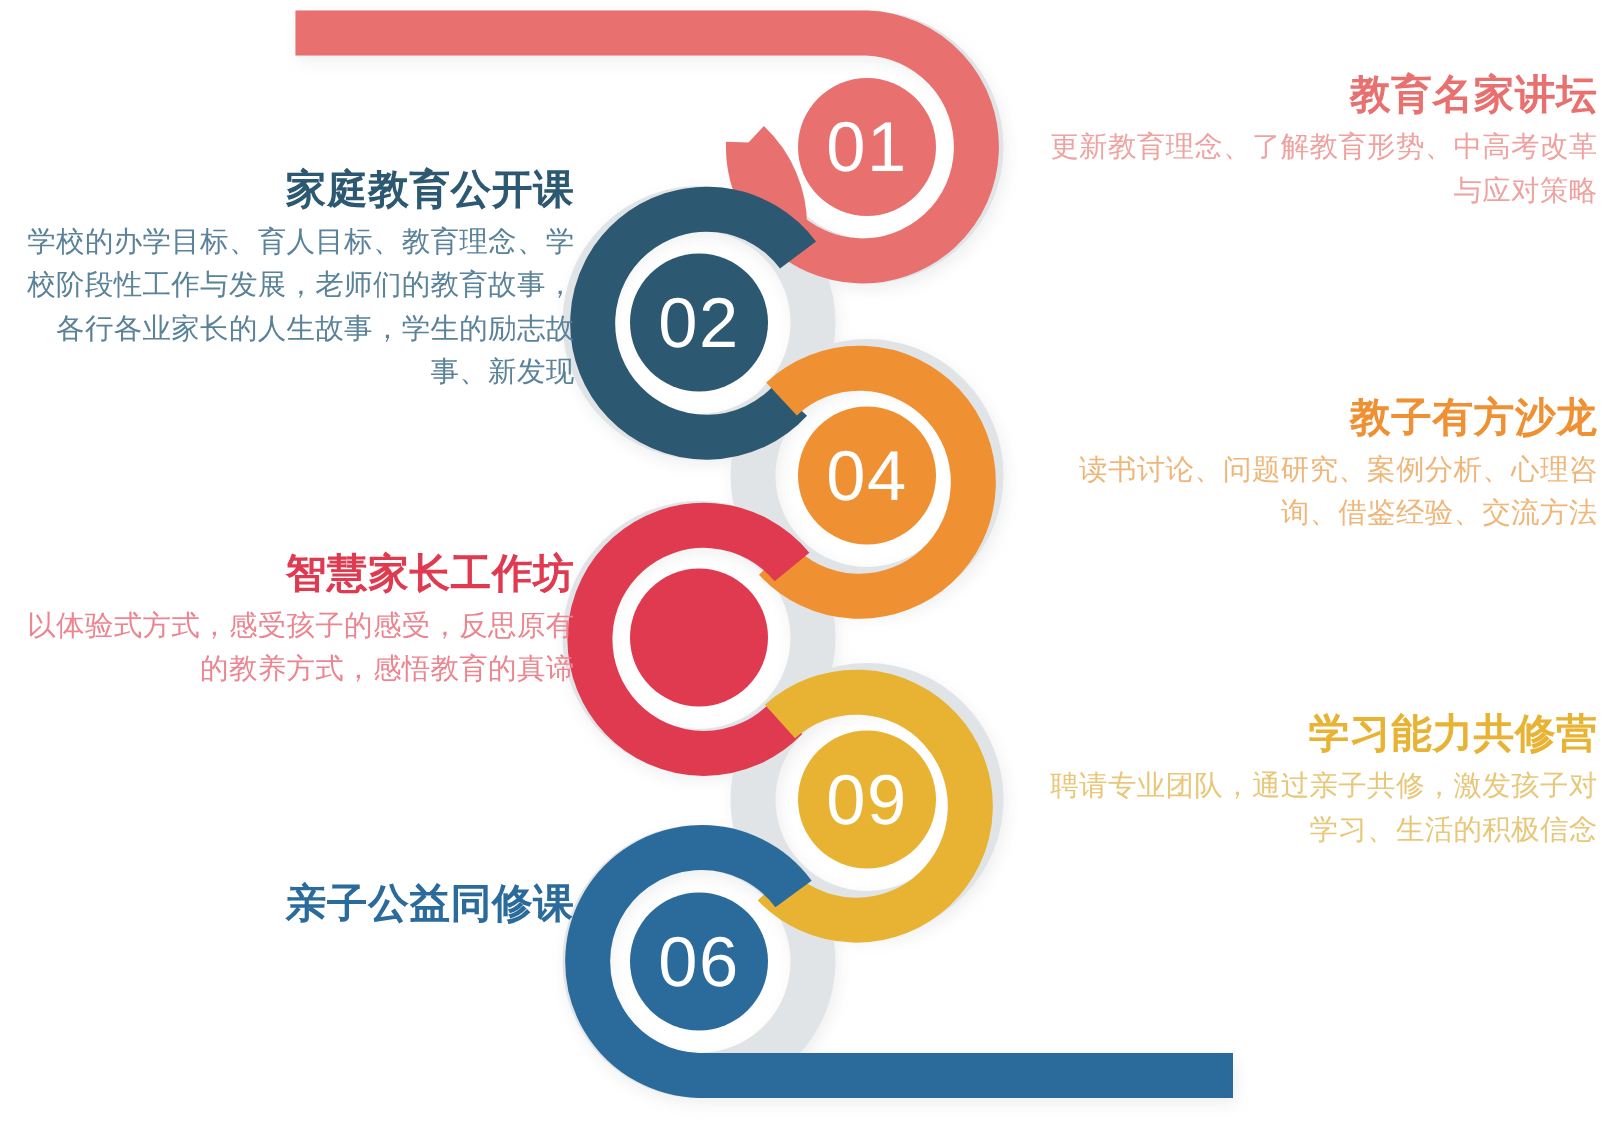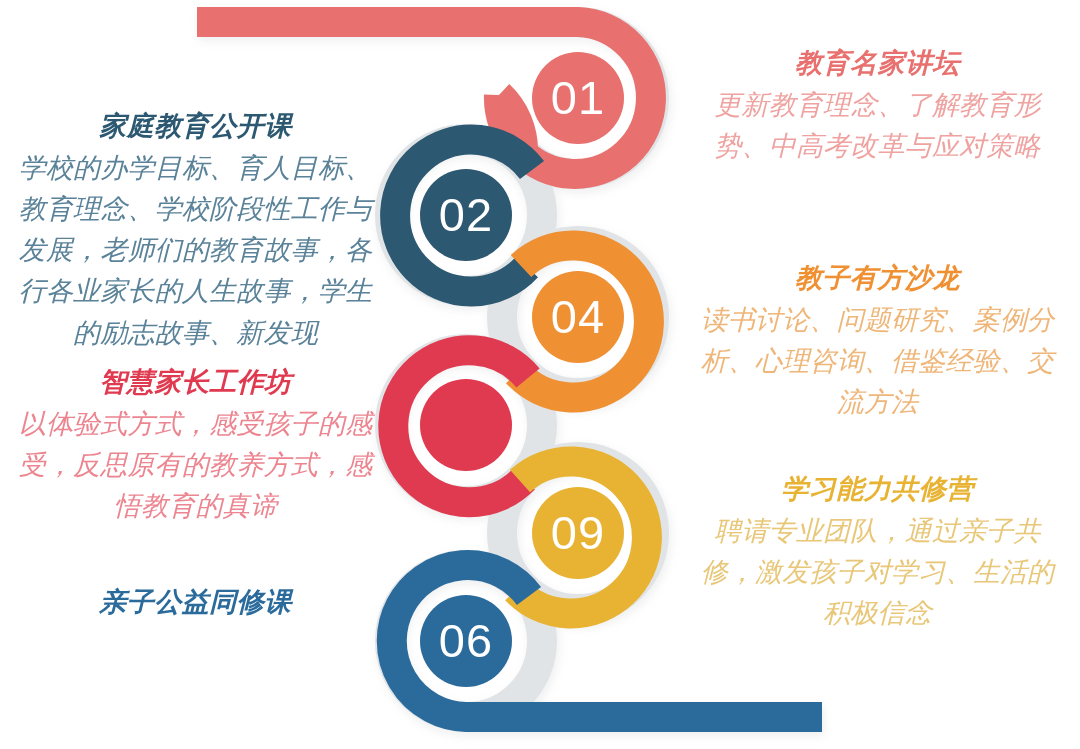--- a/index.html
+++ b/index.html
@@ -34,32 +34,31 @@
     line-height: 1;
     text-align: center;
     width: 120px;
     font-family: "Liberation Sans", "DejaVu Sans", sans-serif;
     pointer-events: none;
   }
   .text-block {
     position: absolute;
   }
   .text-block.left {
-    text-align: center;
-    font-style: italic;
+    text-align: right;
   }
   .blk-title {
     font-size: 27px;
     font-weight: bold;
     line-height: 1.2;
     margin: 0 0 6px 0;
     letter-spacing: 0.5px;
   }
   .blk-body {
-    font-size: 27px;
+    font-size: 19px;
     line-height: 1.52;
     margin: 0;
     letter-spacing: 0.2px;
     font-weight: 400;
   }
 </style>
 </head>
 <body>
 
 <div id="stage">

